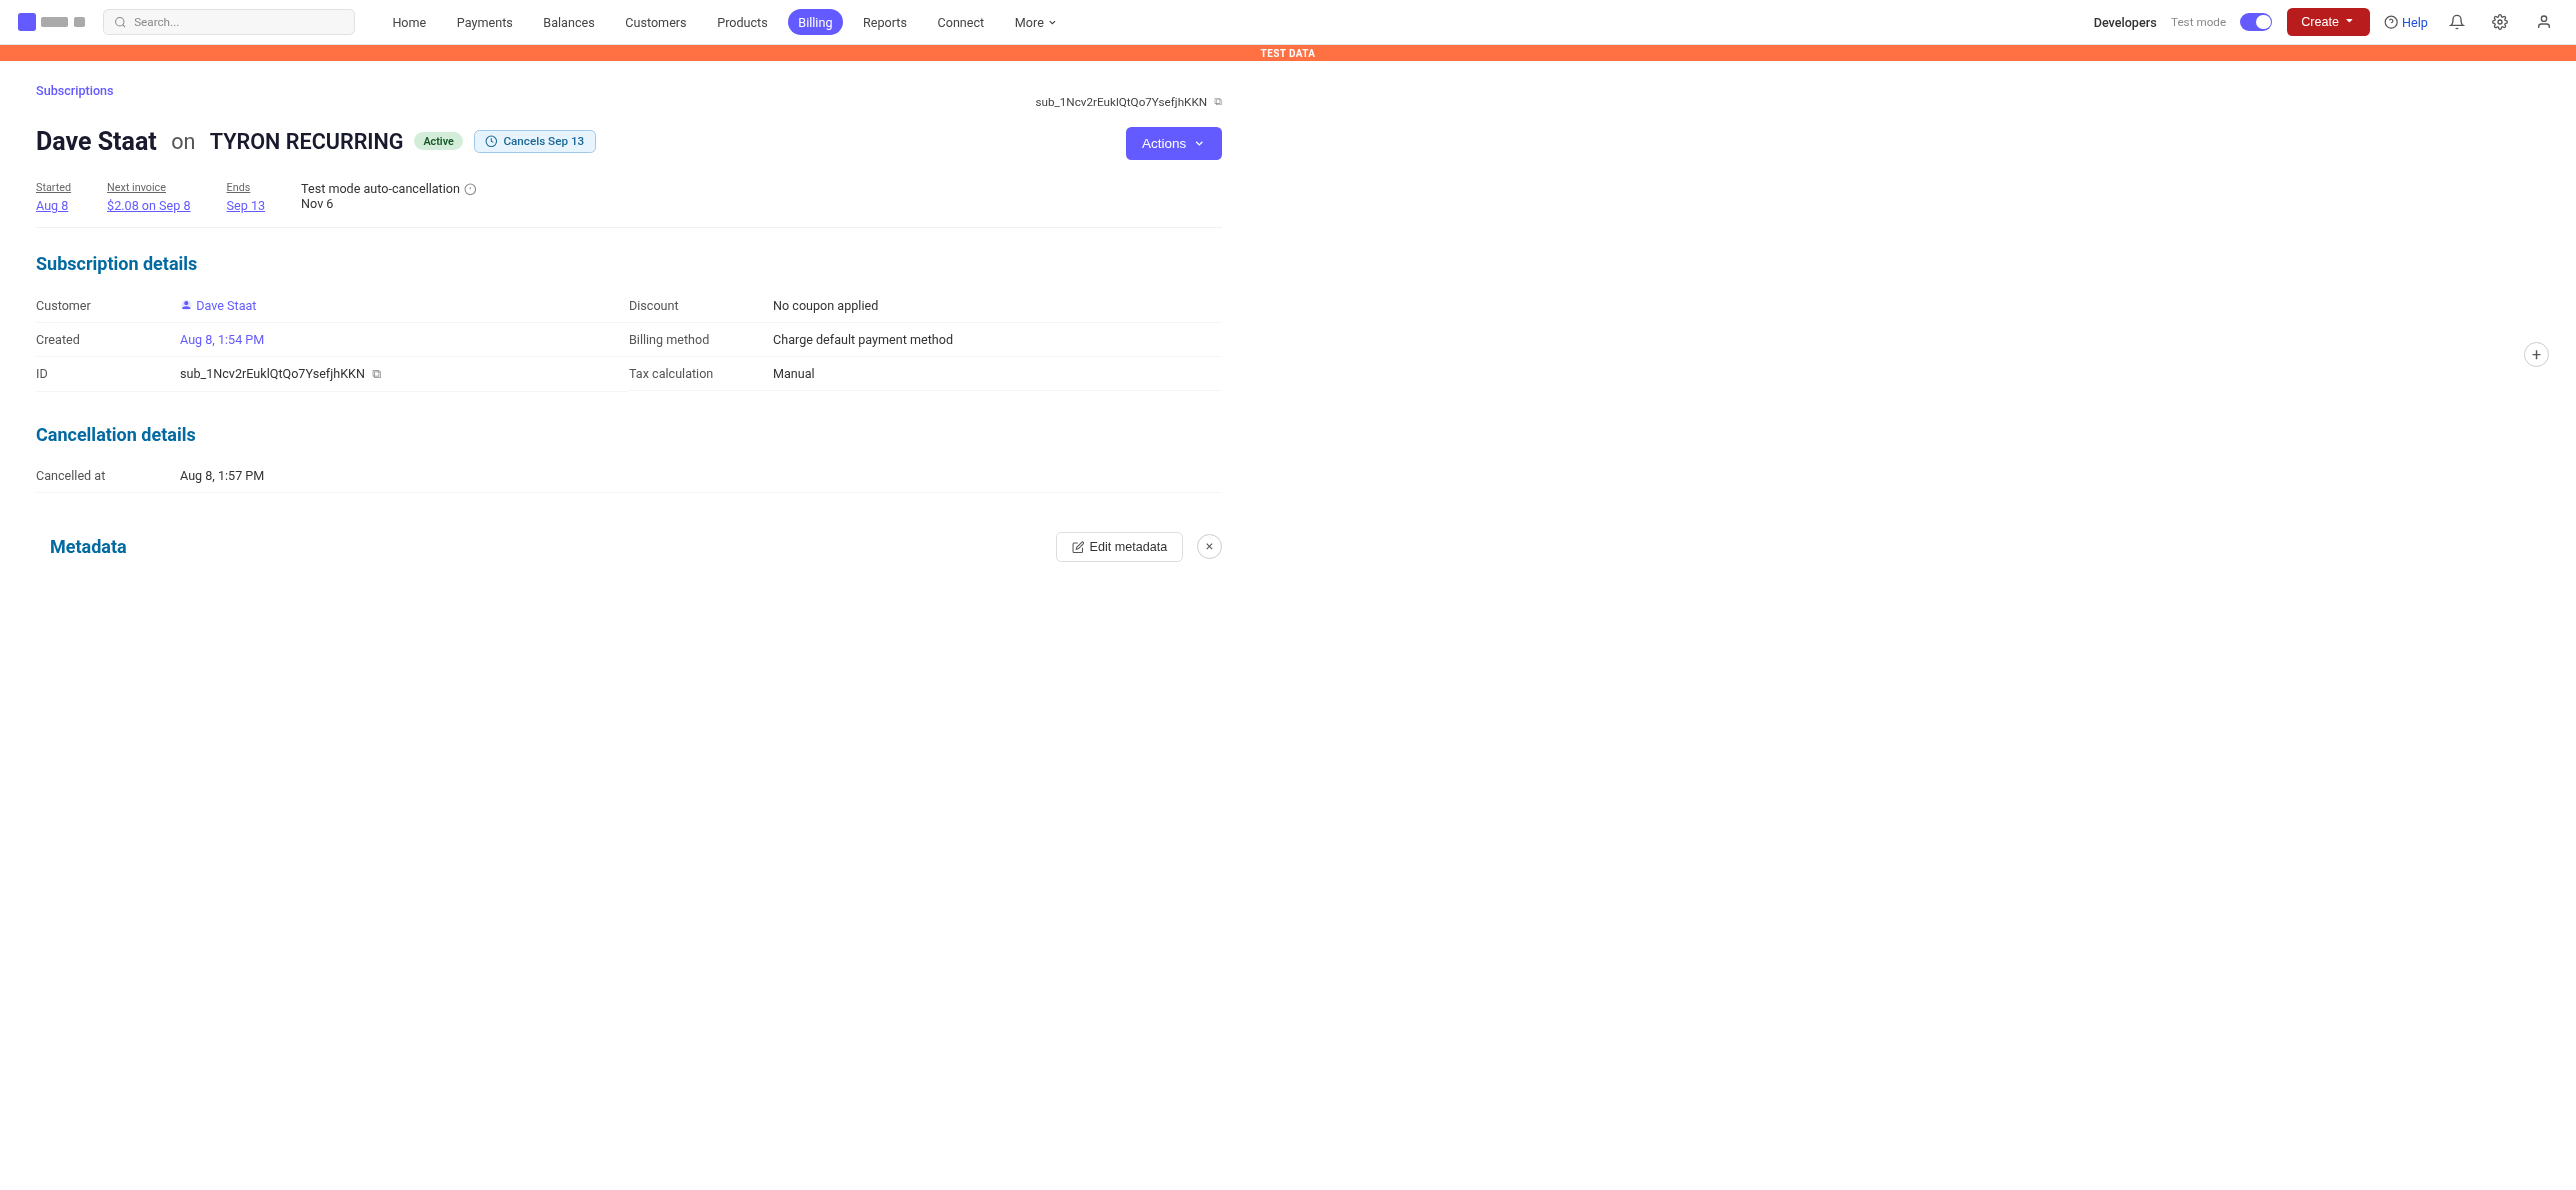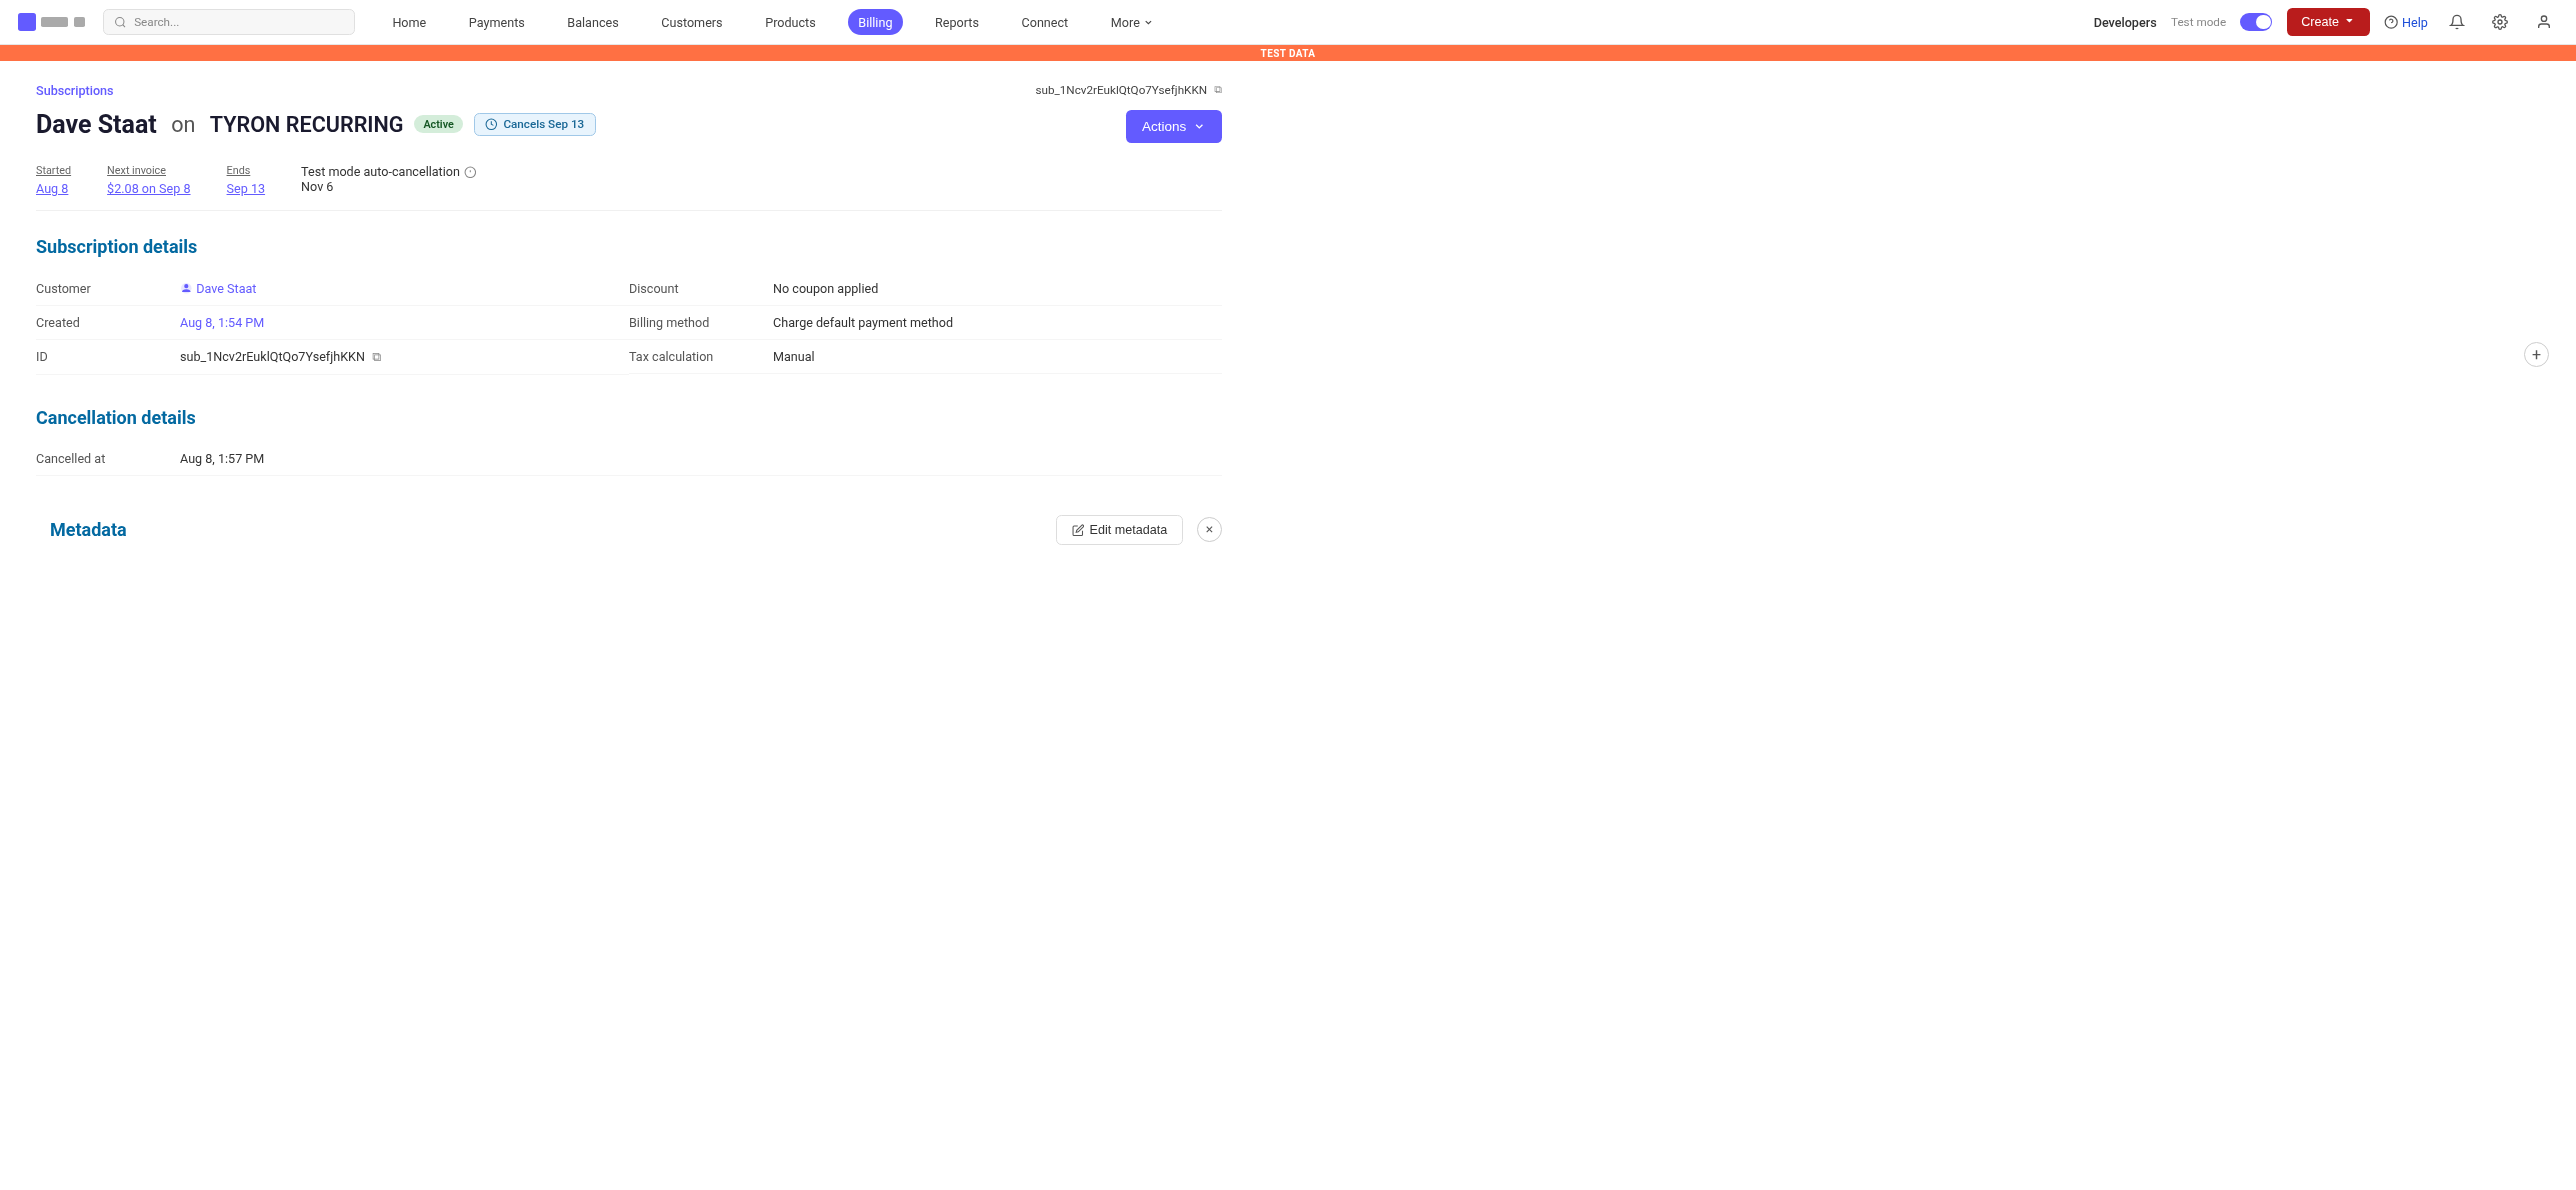--- a/index.html
+++ b/index.html
@@ -5,21 +5,21 @@
     * { box-sizing: border-box; margin: 0; padding: 0; }
     body { font-family: -apple-system, BlinkMacSystemFont, 'Segoe UI', Roboto, sans-serif; font-size: 12.6px; color: #1a1a2e; background: #fff; }
 
     
     .top-bar { display: flex; align-items: center; padding: 0 18px; height: 45px; border-bottom: 0.9px solid #e6e6e6; background: #fff; }
     .logo-area { display: flex; align-items: center; gap: 5.4px; margin-right: 18px; }
     .logo-box { width: 18px; height: 18px; background: #635bff; border-radius: 2.7px; }
     .logo-rect { width: 27px; height: 10.8px; background: #aaa; border-radius: 1.8px; }
     .logo-small { width: 10.8px; height: 10.8px; background: #aaa; border-radius: 1.8px; }
     .search-bar { display: flex; align-items: center; gap: 7.2px; background: #f7f7f7; border: 0.9px solid #e0e0e0; border-radius: 5.4px; padding: 5.4px 10.8px; width: 252px; color: #888; font-size: 11.7px; }
-    .nav-links { display: flex; align-items: center; gap: 21px; margin-left: 27px; }
+    .nav-links { display: flex; align-items: center; gap: 9px; margin-left: 27px; }
     .nav-link { padding: 5.4px 10.8px; font-size: 12.6px; color: #444; text-decoration: none; border-radius: 5.4px; cursor: pointer; white-space: nowrap; }
     .nav-link.active { background: #635bff; color: #fff; border-radius: 18px; }
     .nav-right { margin-left: auto; display: flex; align-items: center; gap: 14.4px; }
     .btn-create { display: flex; align-items: flex-start; gap: 5.4px; background: #b91c1c; color: #fff; border: none; border-radius: 5.4px; padding: 7.2px 14.4px; font-size: 12.6px; cursor: pointer; font-weight: 500; }
     .btn-create svg { width: 10.8px; height: 10.8px; fill: #fff; }
     .help-link { color: #1d4ed8; font-size: 12.6px; display: flex; align-items: center; gap: 3.6px; cursor: pointer; }
     .icon-btn { width: 29px; height: 29px; display: flex; align-items: center; justify-content: center; cursor: pointer; color: #555; }
     .test-mode-label { color: #888; font-size: 11.7px; }
     .toggle { width: 32px; height: 18px; background: #635bff; border-radius: 9px; position: relative; display: inline-block; }
     .toggle-knob { width: 14.4px; height: 14.4px; background: #fff; border-radius: 50%; position: absolute; top: 1.8px; right: 1.8px; }
@@ -144,21 +144,21 @@
           <circle cx="12" cy="7" r="4"></circle>
         </svg>
     </div>
   </div>
 </div>
 
 <div class="test-data-banner">TEST DATA</div>
 
 <div class="page-content">
 
-  <div style="display:flex; justify-content:space-between; align-items:flex-start; margin-bottom:1px;">
+  <div style="display:flex; justify-content:space-between; align-items:flex-end; margin-bottom:18px;">
     <div class="breadcrumb">Subscriptions</div>
     <div class="sub-id-area">
       <span>sub_1Ncv2rEuklQtQo7YsefjhKKN</span>
       <span class="copy-icon">⧉</span>
     </div>
   </div>
 
   <div class="page-header">
     <div class="page-title-area">
       <span class="page-title">Dave Staat</span>

